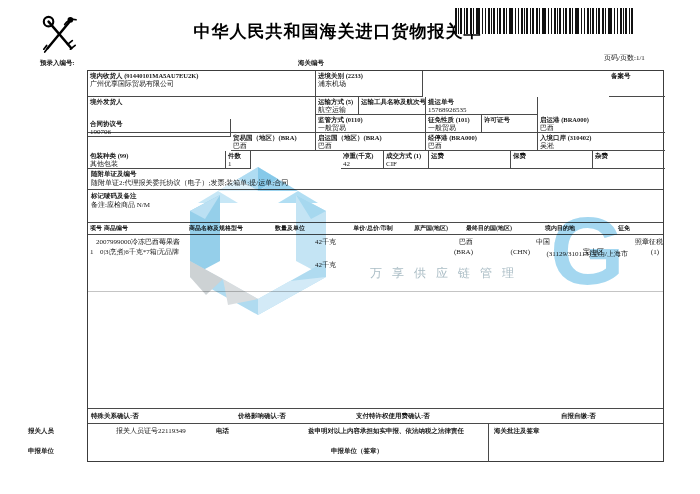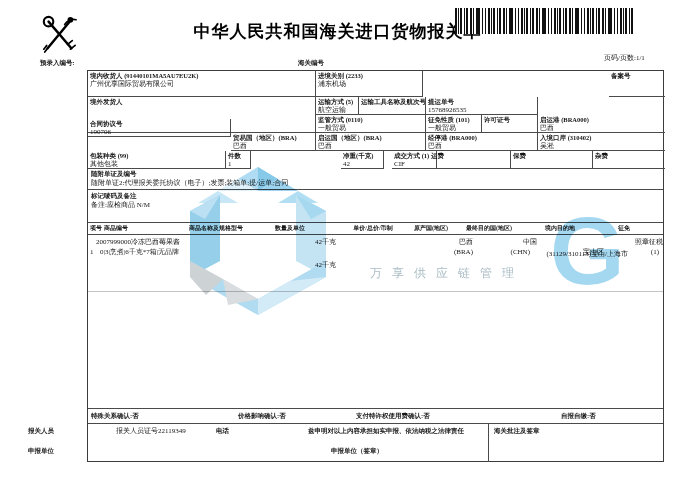--- a/index.html
+++ b/index.html
@@ -139,21 +139,21 @@
       <div class="val">其他包装</div>
     </div>
     <div class="cell" style="left:138px;top:80px;width:25px;height:18px">
       <div class="lbl">件数</div>
       <div class="val">1</div>
     </div>
     <div class="cell" style="left:253px;top:80px;width:43px;height:18px">
       <div class="lbl">净重(千克)</div>
       <div class="val">42</div>
     </div>
-    <div class="cell" style="left:304px;top:80px;width:45px;height:18px">
+    <div class="cell" style="left:296px;top:80px;width:45px;height:18px">
       <div class="lbl">成交方式 (1)</div>
       <div class="val">CIF</div>
     </div>
     <div class="cell" style="left:341px;top:80px;width:82px;height:18px">
       <div class="lbl">运费</div>
       <div class="val"></div>
     </div>
     <div class="cell" style="left:423px;top:80px;width:82px;height:18px">
       <div class="lbl">保费</div>
       <div class="val"></div>
@@ -177,21 +177,21 @@
     <div class="abs gh" style="left:255px;top:154px;width:60px">单价/总价/币制</div>
     <div class="abs gh" style="left:318px;top:154px;width:50px">原产国(地区)</div>
     <div class="abs gh" style="left:372px;top:154px;width:58px">最终目的国(地区)</div>
     <div class="abs gh" style="left:444px;top:154px;width:56px">境内目的地</div>
     <div class="abs gh" style="left:522px;top:154px;width:28px">征免</div>
     <div class="hline" style="top:163px"></div>
 
     <div class="abs gv" style="left:8px;top:167px">2007999000冷冻巴西莓果酱</div>
     <div class="abs gv right" style="left:170px;top:167px;width:78px">42千克</div>
     <div class="abs gv right" style="left:340px;top:167px;width:45px">巴西</div>
-    <div class="abs gv right" style="left:407px;top:167px;width:42px">中国</div>
+    <div class="abs gv right" style="left:420px;top:167px;width:42px">中国</div>
     <div class="abs gv right" style="left:444px;top:179px;width:96px">(31129/310113)宝山/上海市</div>
     <div class="abs gv right" style="left:541px;top:167px;width:34px">照章征税</div>
 
     <div class="abs gv" style="left:2px;top:177px">1</div>
     <div class="abs gv" style="left:12px;top:177px">0|3|烹煮|6千克*7箱|无品牌</div>
     <div class="abs gv right" style="left:340px;top:177px;width:45px">(BRA)</div>
     <div class="abs gv right" style="left:400px;top:177px;width:42px">(CHN)</div>
     <div class="abs gv right" style="left:444px;top:177px;width:72px">宝山区</div>
     <div class="abs gv right" style="left:541px;top:177px;width:30px">(1)</div>
 

